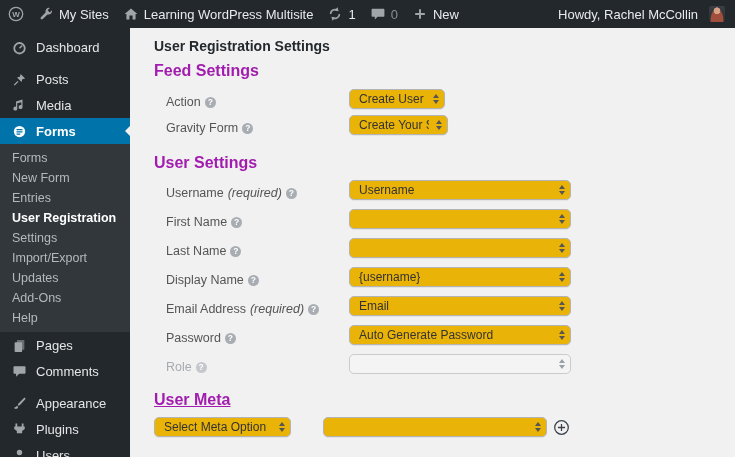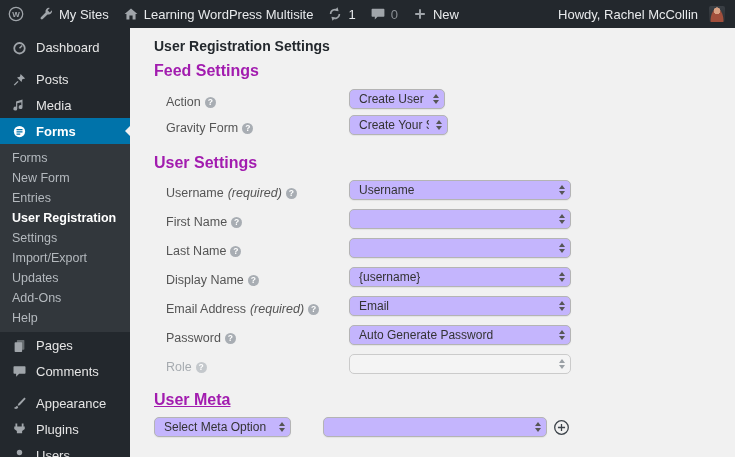--- a/index.html
+++ b/index.html
@@ -48,21 +48,21 @@
   .row { display:flex; align-items:flex-end; height:20px; margin-bottom:9px; }
   .row.tight { margin-bottom:6px; }
   .flabel { width:183px; flex:none; margin-left:12px; font-size:12.5px; color:#555;
     display:flex; align-items:center; gap:4px; }
   .flabel em { font-style:italic; }
   .row.disabled .flabel { color:#a6abb0; }
   .help { width:11px; height:11px; flex:none; border-radius:50%; background:#a8adb3; color:#fff;
     font-size:8.5px; font-weight:bold; line-height:11px; text-align:center; cursor:pointer; }
   .row.disabled .help { background:#c4c8cc; }
 
-  .select { height:20px; background:#c4b5fd; border:1px solid #b4b4b4; border-radius:5px;
+  .select { height:20px; background:#eab308; border:1px solid #b4b4b4; border-radius:5px;
     display:flex; align-items:center; justify-content:space-between; gap:6px;
     padding:0 5px 0 9px; font-size:12px; color:#333; cursor:pointer;
     box-shadow:0 1px 1px rgba(0,0,0,.06); }
   .select .val { white-space:nowrap; overflow:hidden; }
   .spin { width:7px; flex:none; display:flex; flex-direction:column; align-items:center; gap:2px; }
   .spin::before { content:""; border-left:3.5px solid transparent; border-right:3.5px solid transparent; border-bottom:4px solid #555; }
   .spin::after  { content:""; border-left:3.5px solid transparent; border-right:3.5px solid transparent; border-top:4px solid #555; }
   .select.off { background:#f4f4f4; border-color:#cbcbcb; box-shadow:none; cursor:default; }
   .select.off .spin::before { border-bottom-color:#9aa0a5; }
   .select.off .spin::after  { border-top-color:#9aa0a5; }

